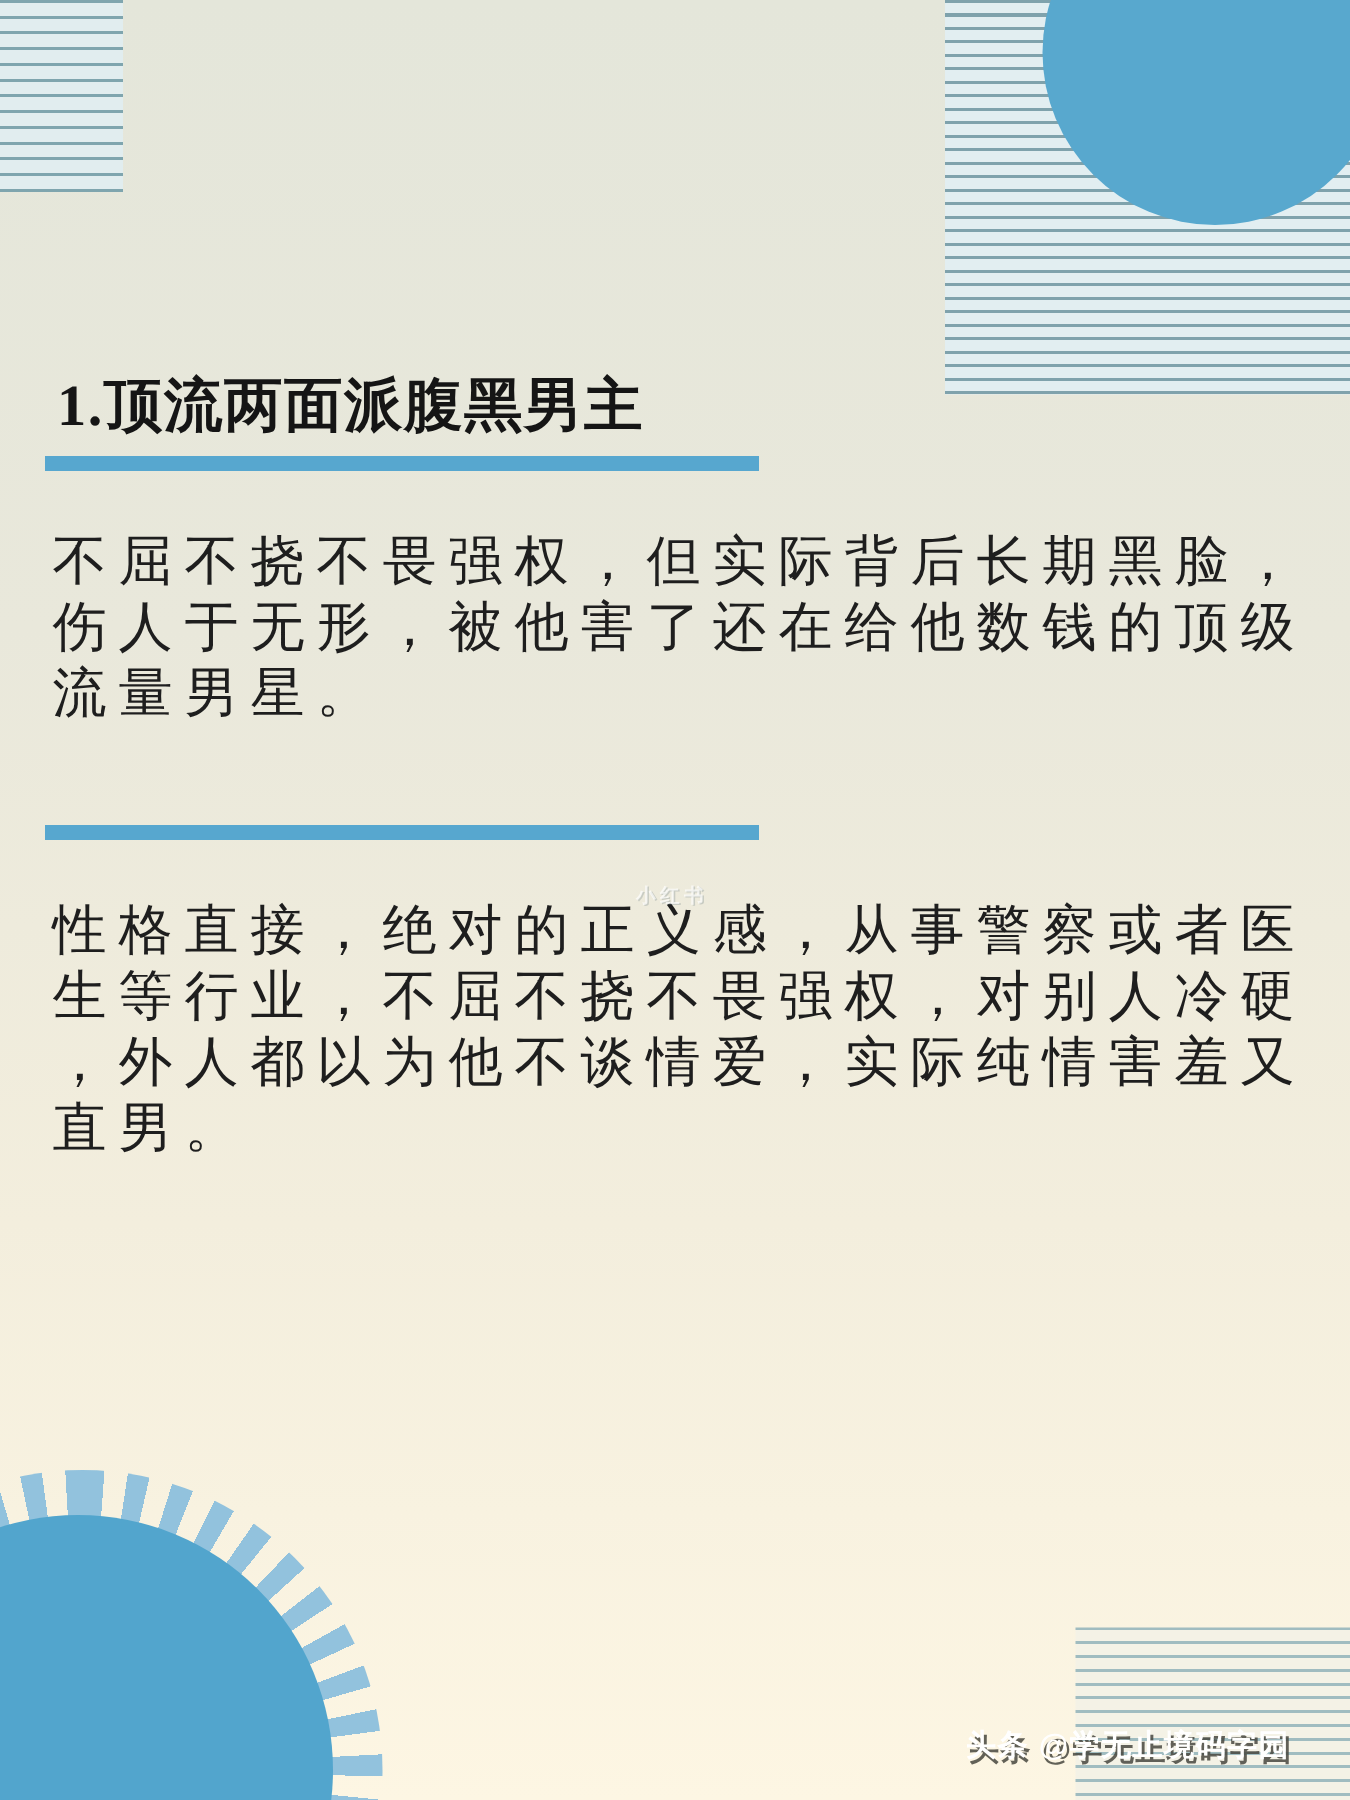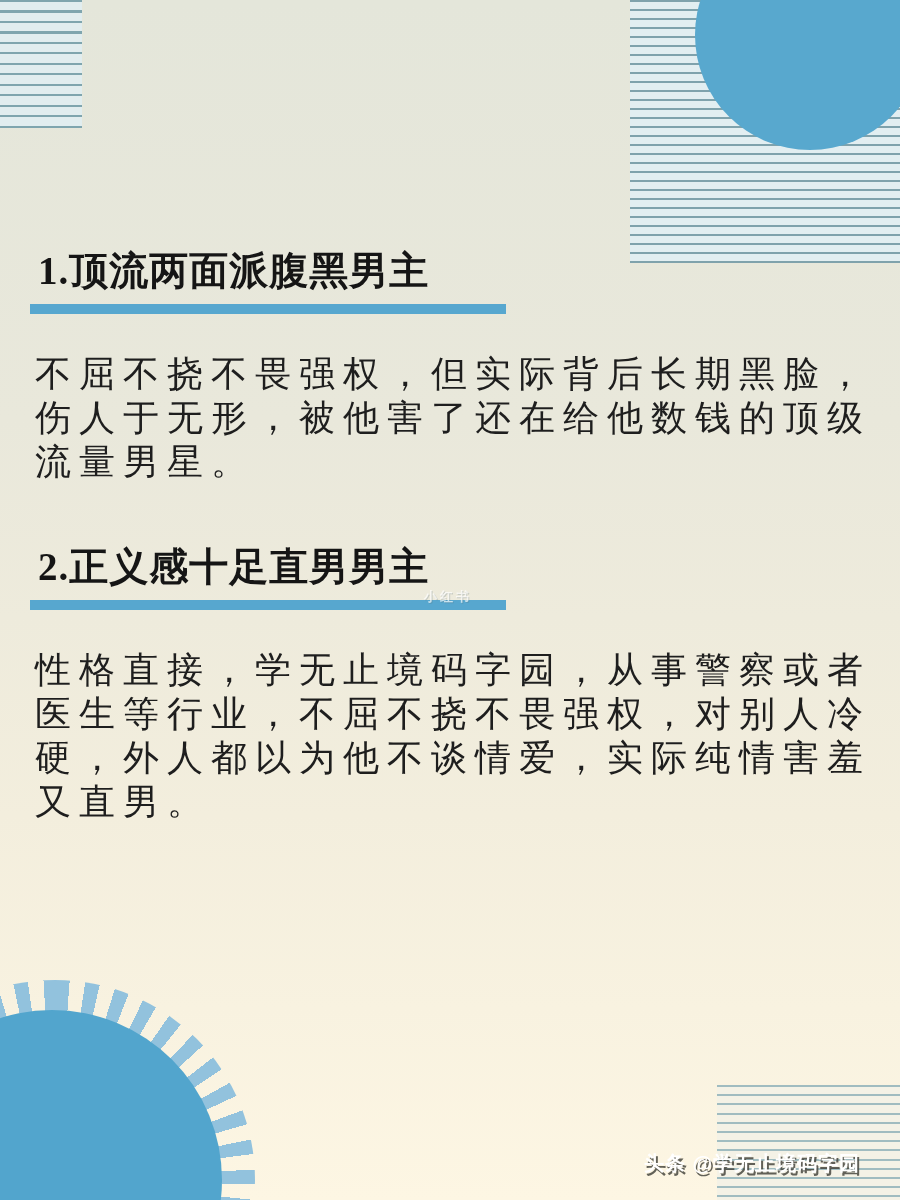--- a/index.html
+++ b/index.html
@@ -139,21 +139,20 @@
   <div class="circle-bl"></div>
   <div class="stripes-br"></div>
 
   <section class="sec sec-1">
     <h2 class="heading">1.顶流两面派腹黑男主</h2>
     <div class="underline"></div>
     <p class="body">不屈不挠不畏强权，但实际背后长期黑脸，伤人于无形，被他害了还在给他数钱的顶级流量男星。</p>
   </section>
 
   <section class="sec sec-2">
-    <h2 class="heading">2.正义感十足直男男主</h2>
     <div class="underline"></div>
-    <p class="body">性格直接，学无止境码字园，从事警察或者医生等行业，不屈不挠不畏强权，对别人冷硬，外人都以为他不谈情爱，实际纯情害羞又直男。</p>
+    <p class="body">性格直接，绝对的正义感，从事警察或者医生等行业，不屈不挠不畏强权，对别人冷硬，外人都以为他不谈情爱，实际纯情害羞又直男。</p>
   </section>
 
   <div class="wm-xhs">小红书</div>
   <div class="wm-credit">头条 @学无止境码字园</div>
 
 </div>
 
 </body></html>

